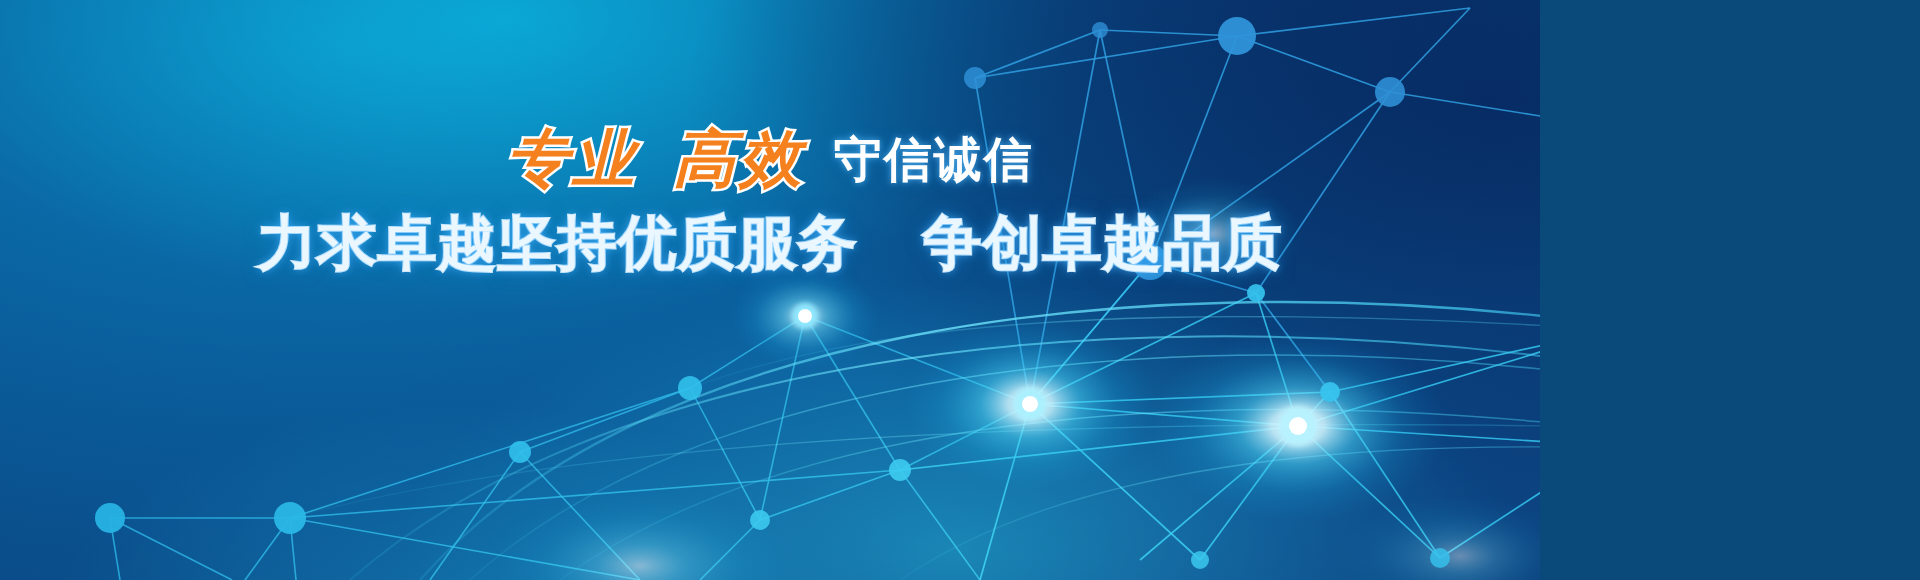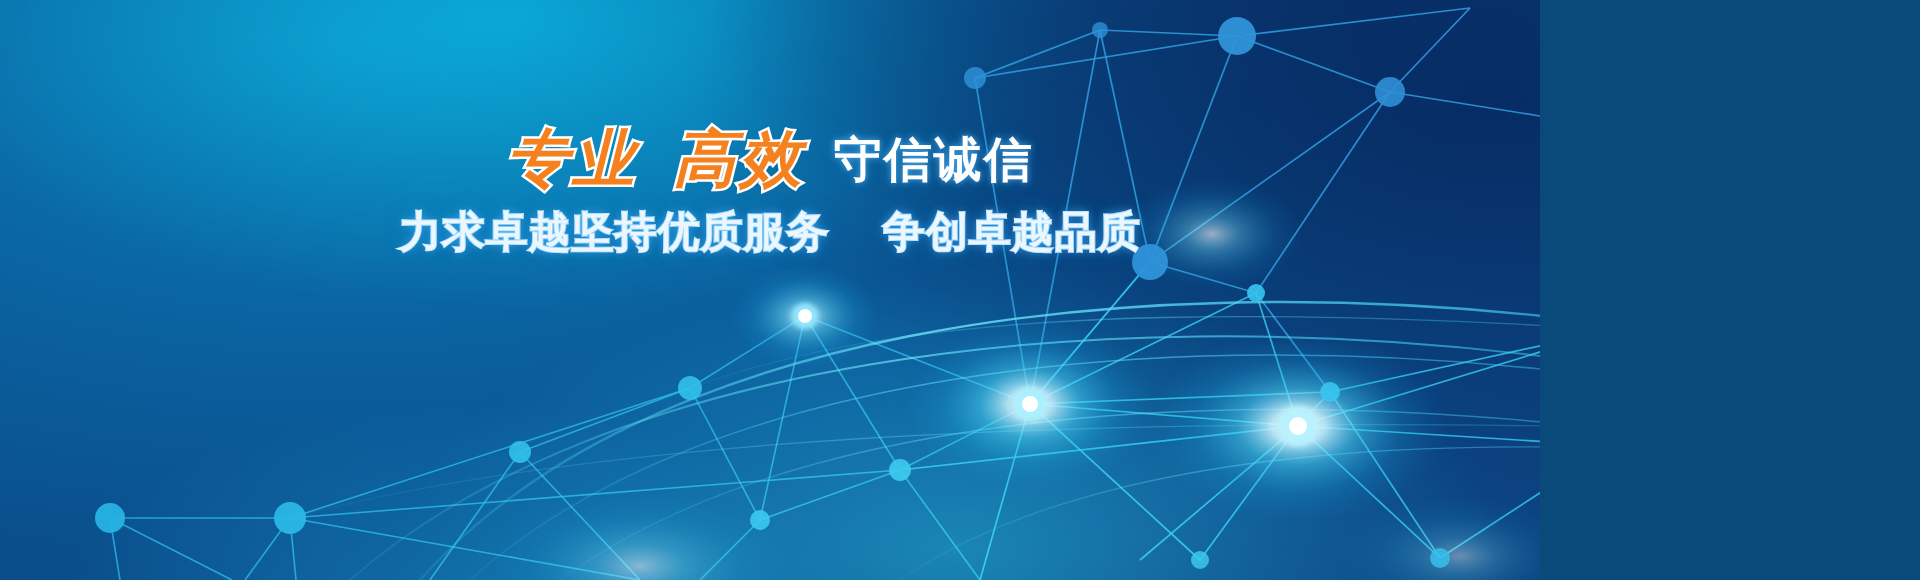--- a/index.html
+++ b/index.html
@@ -67,21 +67,21 @@
     color:#ffffff;
     letter-spacing:2px;
     margin-left:24px;
     vertical-align:middle;
     text-shadow:0 0 6px rgba(90,190,255,0.75), 0 0 14px rgba(40,150,230,0.45);
   }
   #line2{
     margin-top:14px;
     font-family:"DejaVu Sans","Liberation Sans",sans-serif;
     font-weight:bold;
-    font-size:42px;
+    font-size:59px;
     letter-spacing:1px;
     color:#eaf7ff;
     white-space:nowrap;
     -webkit-text-stroke:2px #ffffff;
     paint-order:stroke fill;
     text-shadow:0 0 8px rgba(70,180,255,0.8), 0 0 18px rgba(30,140,225,0.5);
   }
   #line2 .sp{display:inline-block;width:22px;}
 </style>
 </head>

